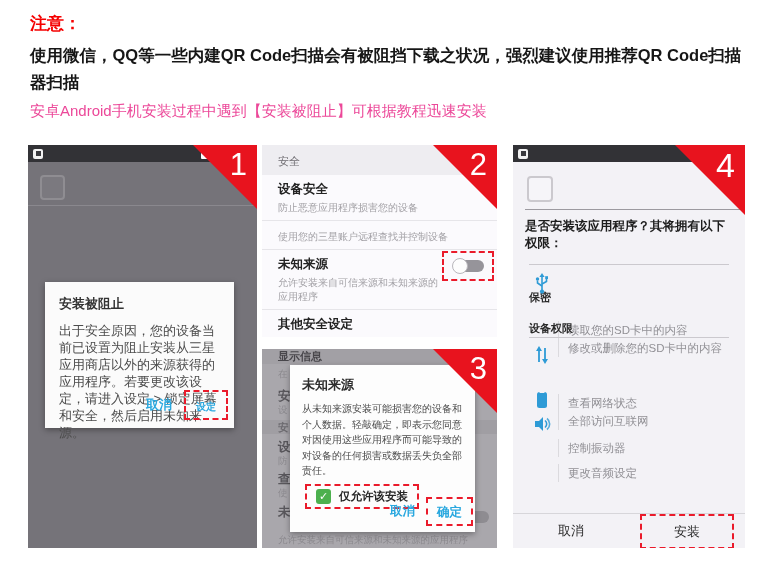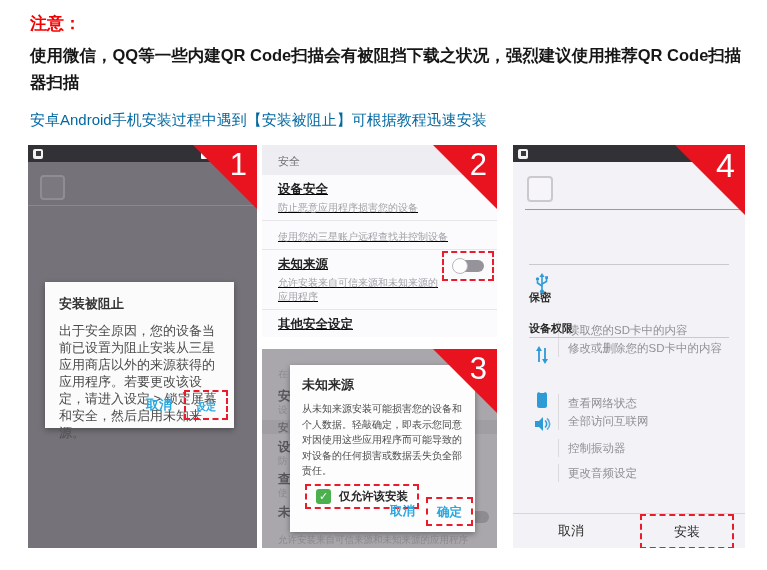--- a/index.html
+++ b/index.html
@@ -5,21 +5,21 @@
   * { margin:0; padding:0; box-sizing:border-box; }
   html,body { background:#fff; }
   body { width:767px; height:570px; overflow:hidden;
          font-family:"Liberation Sans","DejaVu Sans",sans-serif; }
   .page { position:relative; width:767px; height:570px; background:#fff; }
 
   
   .hdr { padding:12px 20px 0 30px; }
   .notice-title { color:#f50000; font-size:17px; font-weight:bold; margin-bottom:7px; }
   .notice-body  { width:722px; color:#161616; font-size:16.5px; font-weight:bold; line-height:27px; }
-  .hint { margin-top:15px; color:#0369a1; font-size:15px; }
+  .hint { margin-top:6px; color:#ec4899; font-size:15px; }
 
   
   .phones { position:absolute; left:28px; top:145px; display:flex; }
   .phone  { position:relative; overflow:hidden; flex:none; }
   .col2   { width:235px; margin-left:5px; margin-right:16px; }
 
   
   .corner { position:absolute; top:0; right:0; width:0; height:0; z-index:30;
             border-top:64px solid #e8131e; border-left:64px solid transparent; }
   .corner-num { position:absolute; top:3px; right:10px; z-index:31; color:#fff;
@@ -54,21 +54,21 @@
   .p1-dialog .d-title { font-size:13px; font-weight:bold; color:#333; }
   .p1-dialog .d-body  { margin-top:9px; font-size:13px; line-height:17px; color:#4c4c4c; }
   .p1-dialog .d-btns  { position:absolute; right:6px; bottom:8px; display:flex; align-items:center; }
   .p1-dialog .d-btns .btn { font-size:13px; padding:5px 10px; }
   .p1-dialog .dash { padding:4px 10px; margin-left:2px; }
 
   
   .p2 { width:235px; height:192px; background:#eeedf1; }
   .p2-hdr { padding:9px 0 6px 16px; font-size:11px; color:#6f6d72; }
   .p2-card { background:#fbfafd; }
-  .p2-item { position:relative; padding:6px 14px 5px 16px; border-bottom:1px solid #e6e5e9;text-decoration:underline; }
+  .p2-item { position:relative; padding:6px 14px 5px 16px; border-bottom:1px solid #e6e5e9; }
   .p2-item:last-child { border-bottom:none; }
   .it-title { font-size:12.5px; font-weight:bold; color:#232323; }
   .it-sub   { margin-top:3px; font-size:10px; color:#a3a1a6; }
   .tgl { position:relative; width:32px; height:16px; }
   .tgl .track { position:absolute; left:6px; top:2px; width:26px; height:12px; background:#96949a; border-radius:7px; }
   .tgl .thumb { position:absolute; left:0; top:0; width:16px; height:16px; background:#fdfdfd;
                 border:1px solid #b9b7bc; border-radius:50%; }
   .p2 .toggle-box { position:absolute; right:3px; top:1px; padding:5px 8px; }
 
   
@@ -179,20 +179,21 @@
             <div class="it-title">其他安全设定</div>
 
           </div>
         </div>
         <div class="corner"></div>
         <div class="corner-num">2</div>
       </div>
 
       <div class="phone p3">
 
+        <div class="bgrow b-strip" style="top:0;">显示信息</div>
         <div class="bgrow b-sub" style="top:19px;">在</div>
         <div class="bgrow b-title" style="top:39px;">安</div>
         <div class="bgrow b-sub" style="top:55px;">设</div>
         <div class="bgrow b-band" style="top:71px;">安</div>
         <div class="bgrow b-title" style="top:90px;">设</div>
         <div class="bgrow b-sub" style="top:106px;">防</div>
         <div class="bgrow b-title" style="top:122px;">查</div>
         <div class="bgrow b-sub" style="top:138px;">使</div>
         <div class="bgrow b-title" style="top:155px;">未</div>
         <div class="bgrow b-sub" style="top:185px;">允许安装来自可信来源和未知来源的应用程序</div>
@@ -226,20 +227,21 @@
         <span class="sb-right">
           <span class="sb-badge">1</span>
           <span class="sb-net">4G</span>
           <span class="sb-signal"></span>
           <span class="sb-batt">7</span>
           <span class="sb-batt-icon"></span>
         </span>
       </div>
       <div class="app-sq"></div>
       <div class="divline"></div>
+      <div class="p4-title">是否安装该应用程序？其将拥有以下权限：</div>
 
       <div class="sec-hdr" style="top:103px;margin-top:42px;">保密</div>
       <div class="sec-div" style="top:119px;"></div>
 
       <div class="perm" style="top:128px;">
         <span class="picon">
           <svg width="16" height="22" viewBox="0 0 16 22">
             <g stroke="#2e9bd6" stroke-width="1.6" fill="none">
               <path d="M8 4 V17"></path>
               <path d="M8 13 L3.5 10 V7.5"></path>

